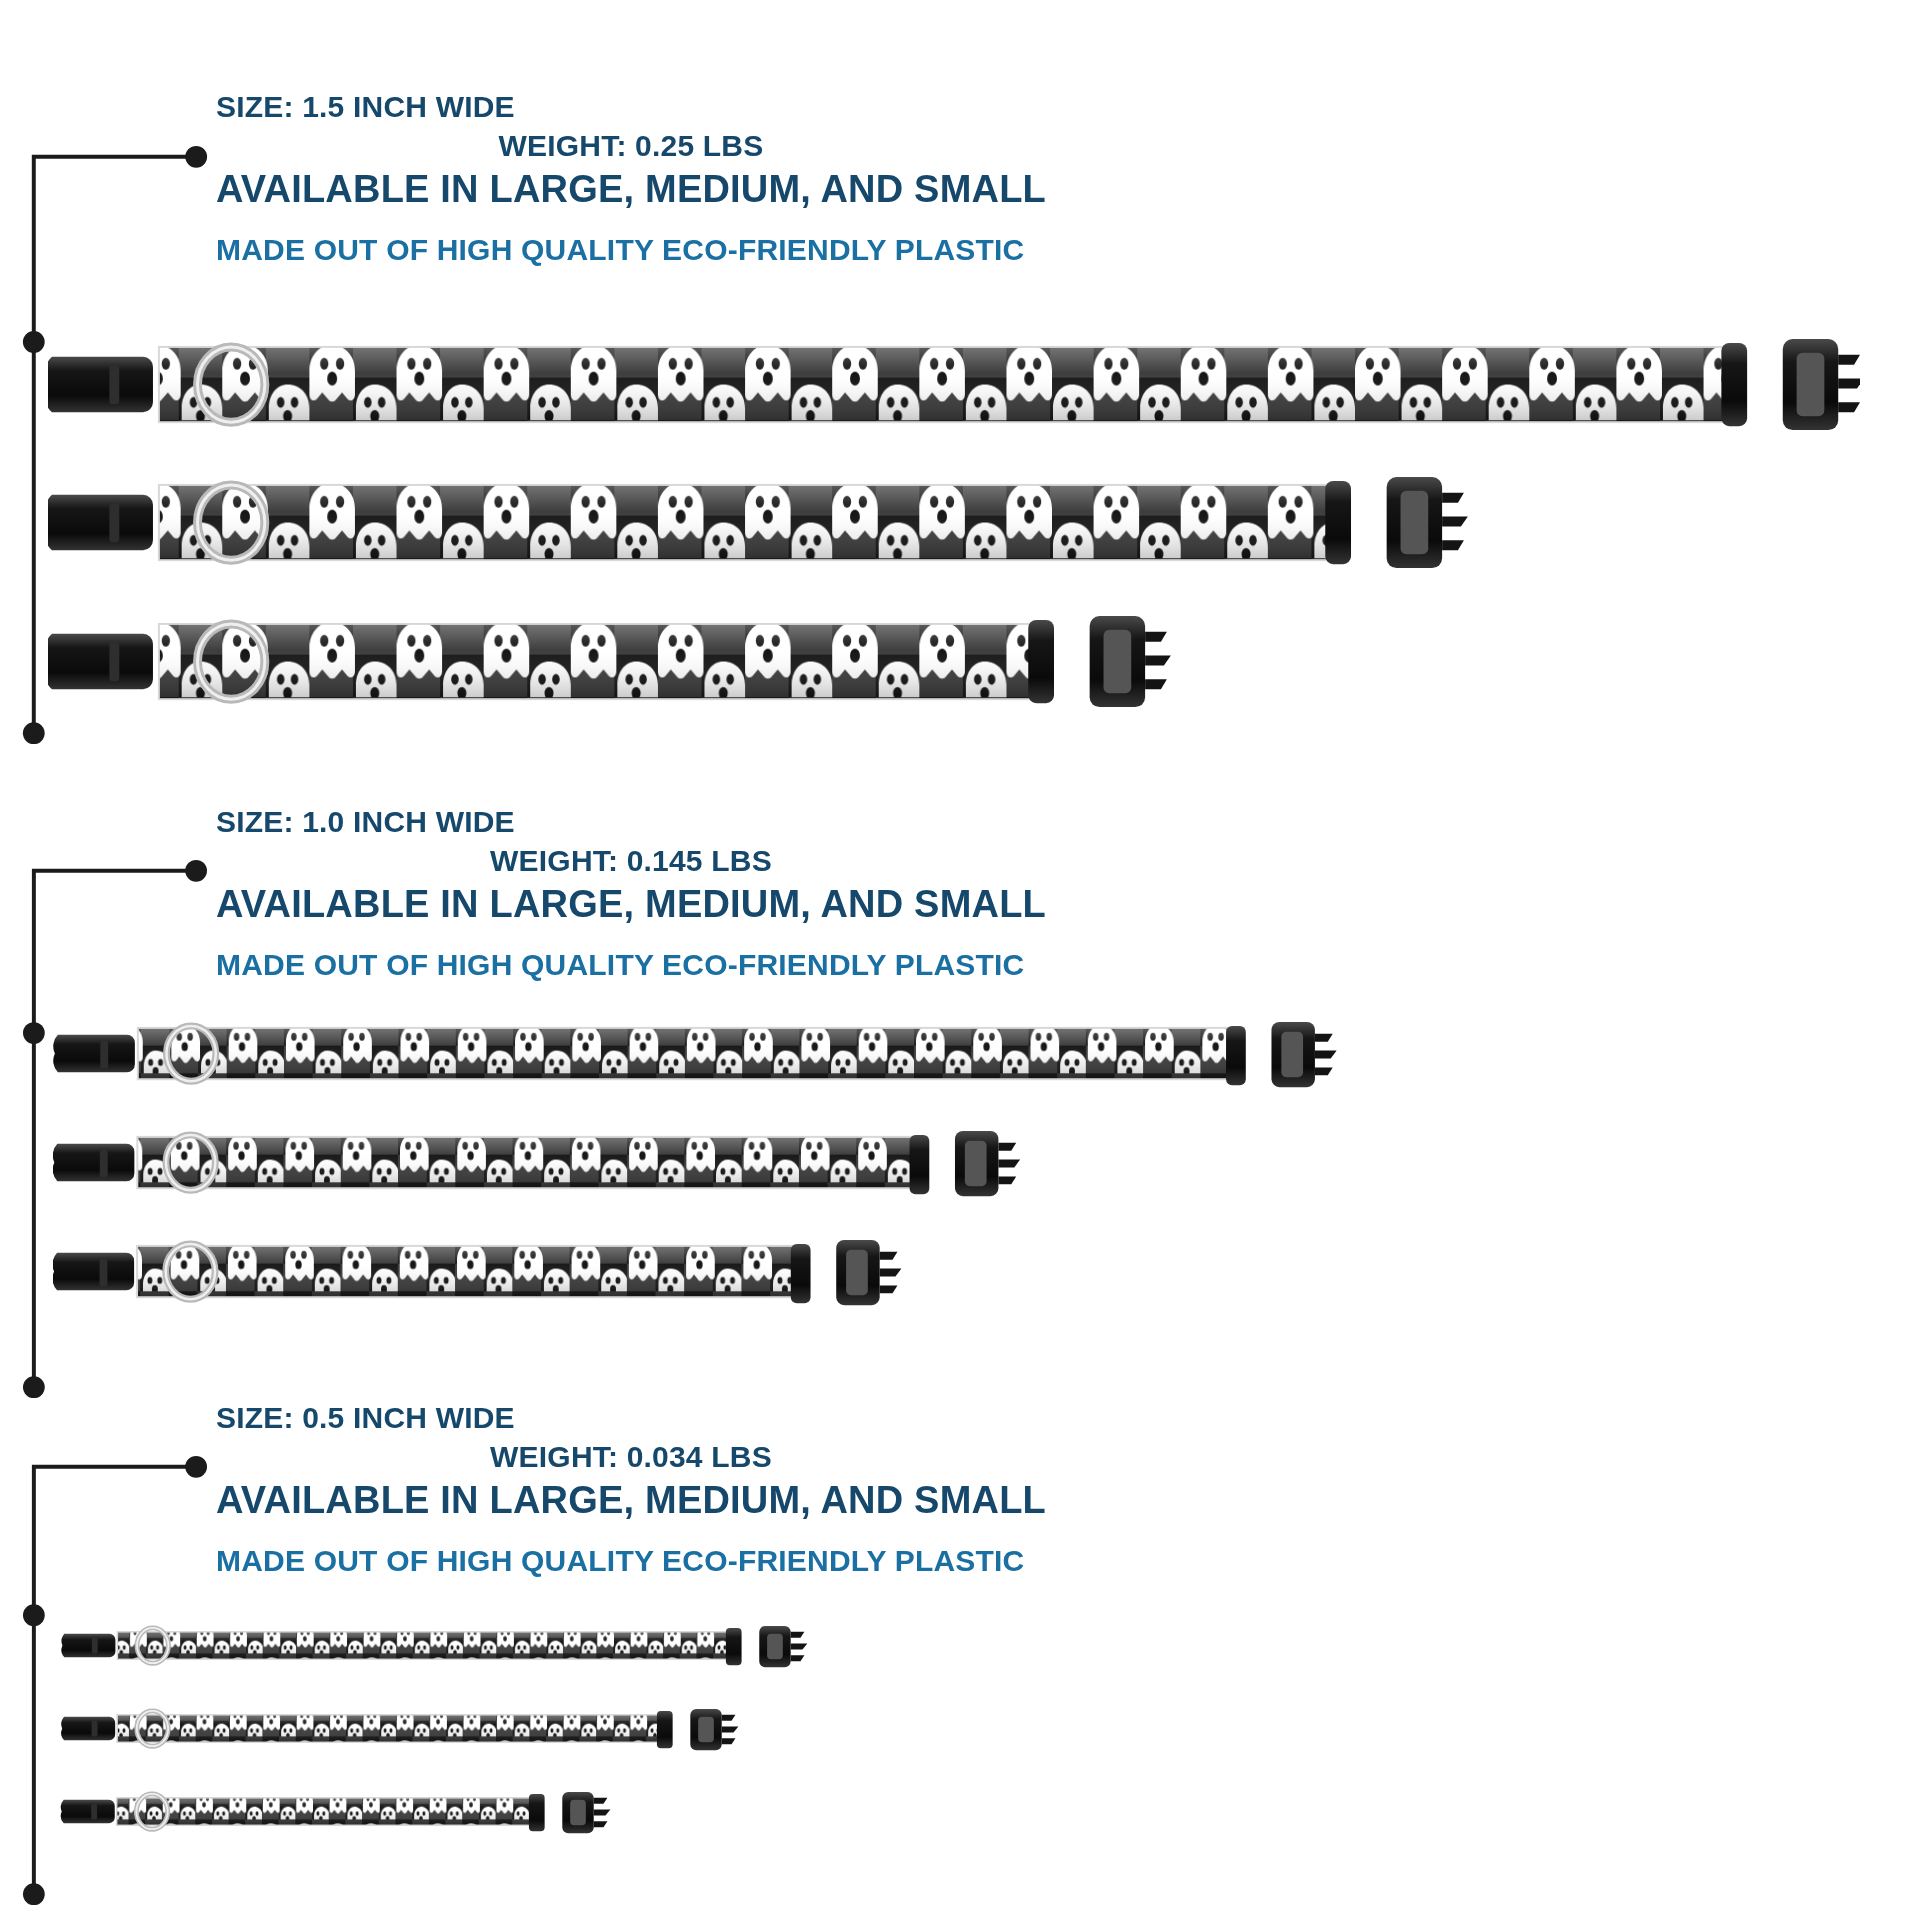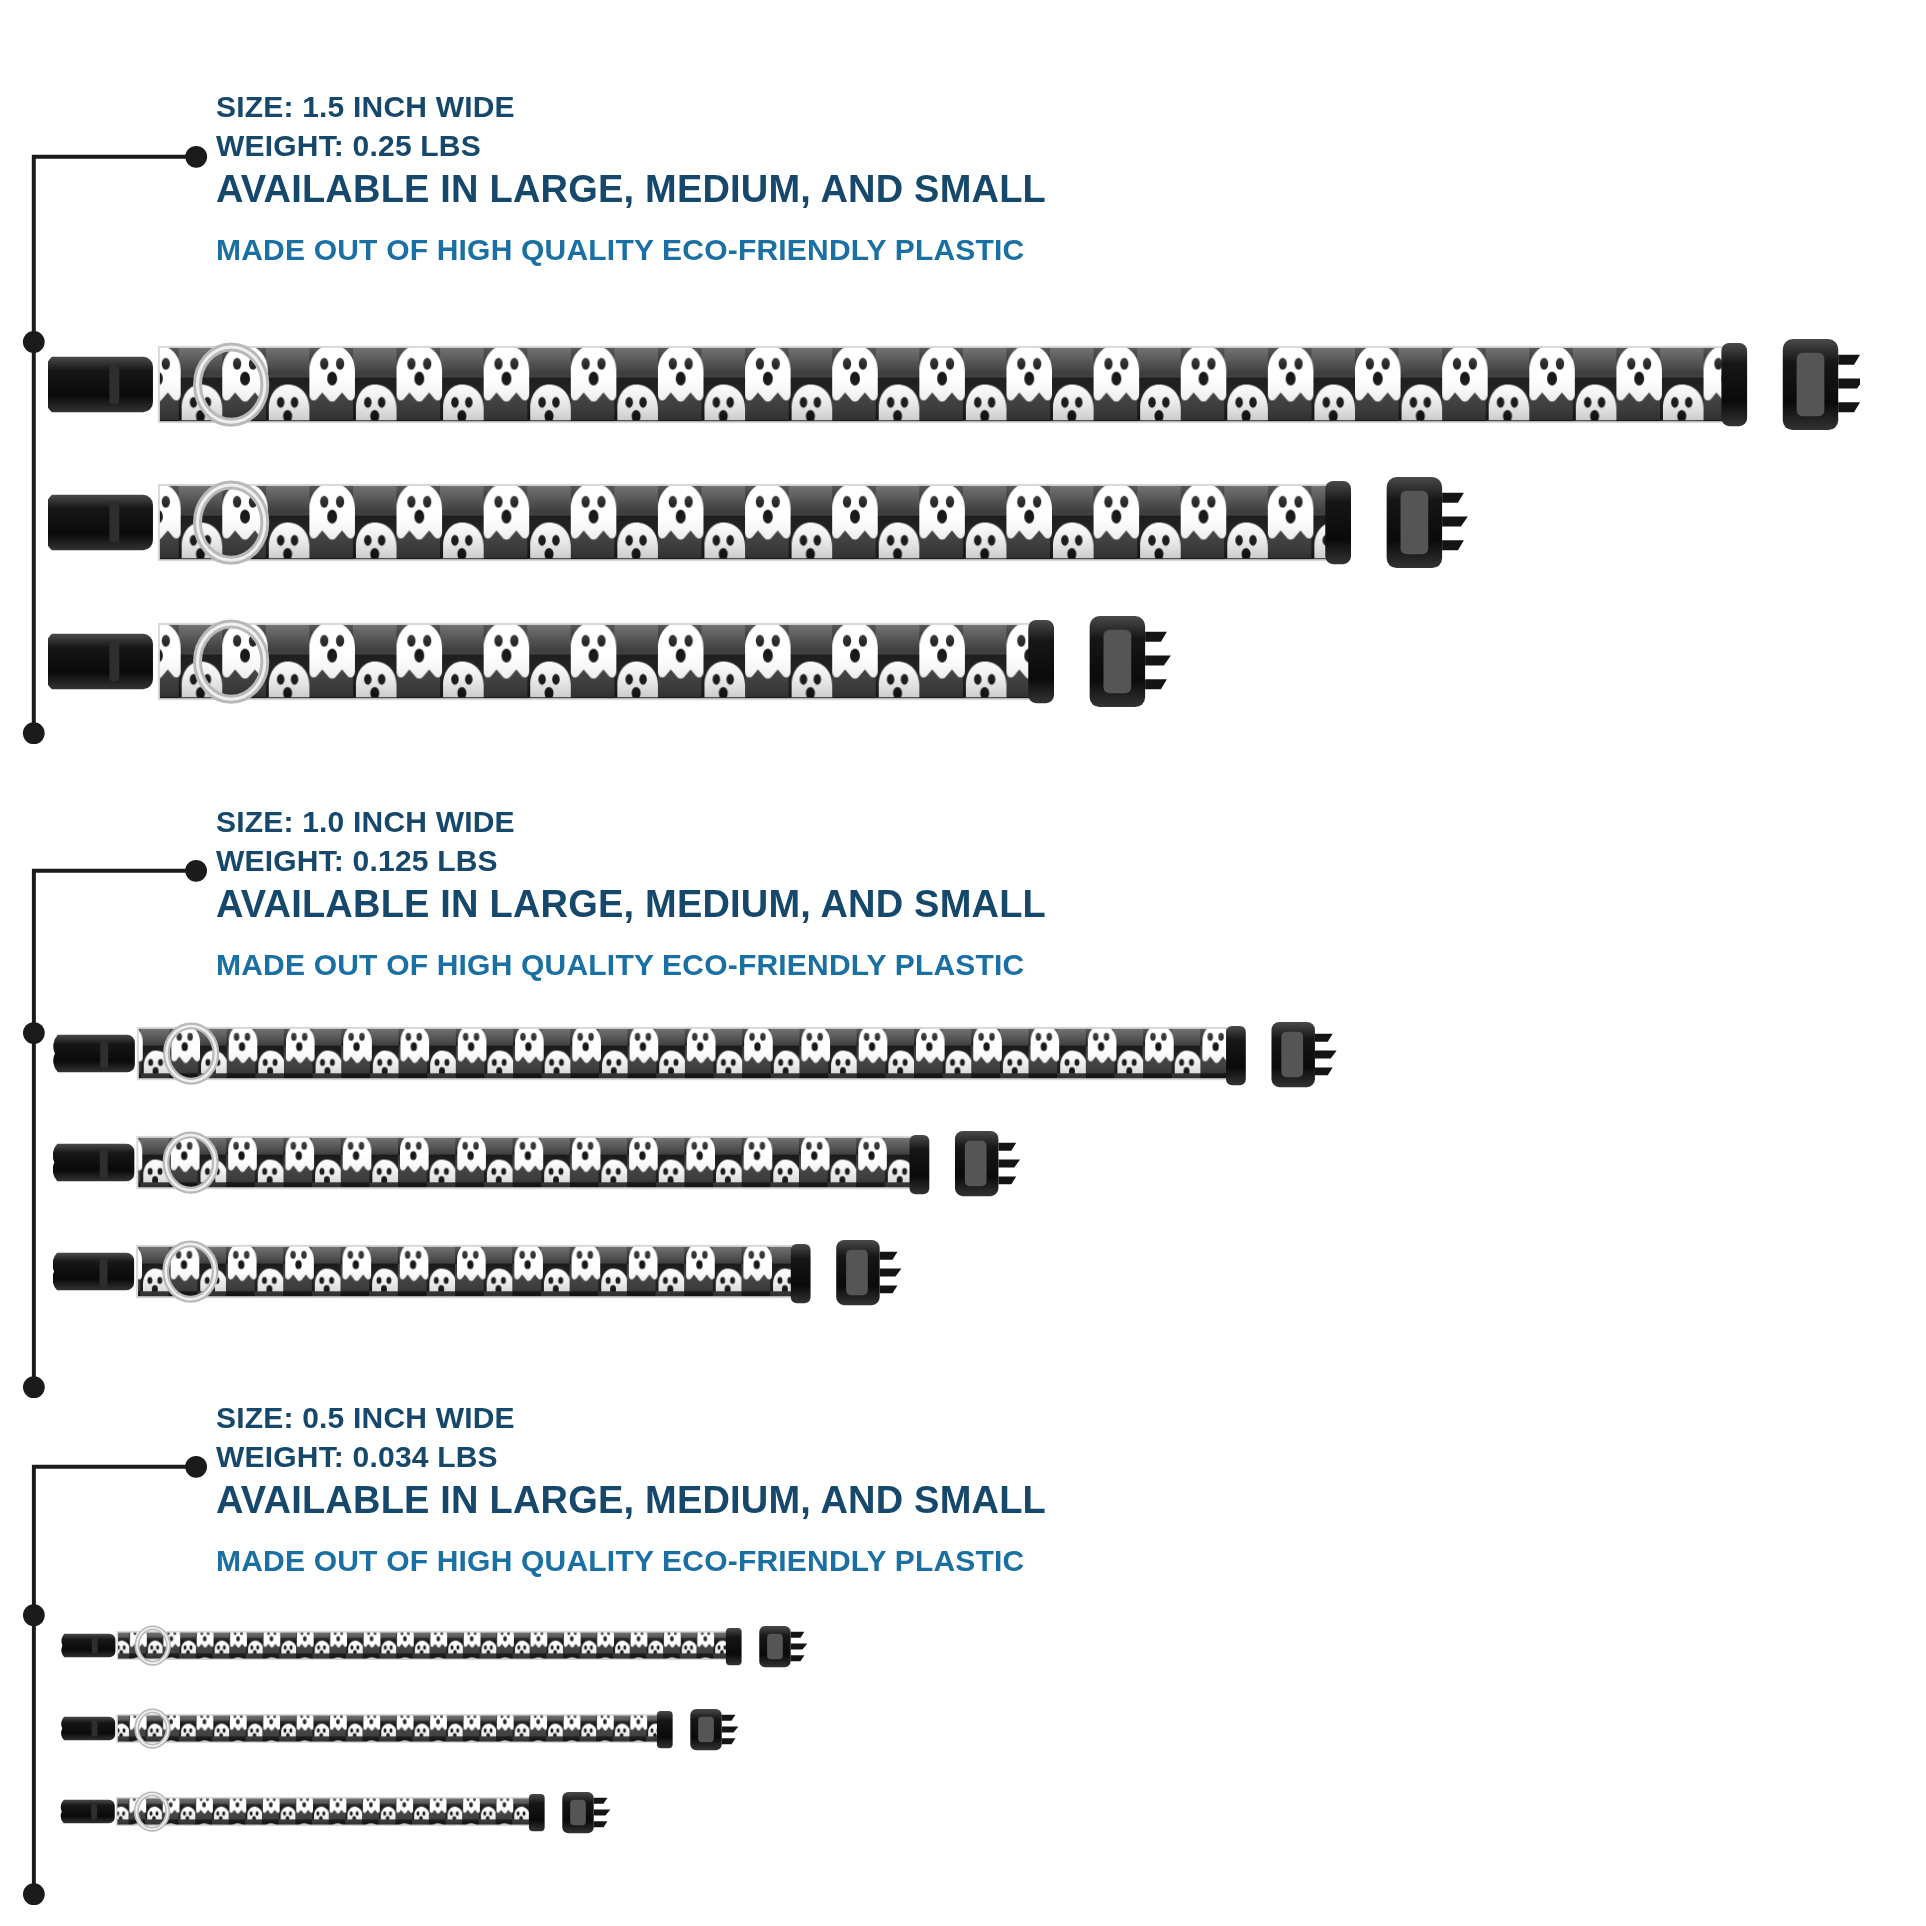--- a/index.html
+++ b/index.html
@@ -26,21 +26,21 @@
     position: absolute;
     color: #16486b;
     font-weight: bold;
     letter-spacing: 0.2px;
   }
   .spec-line {
     white-space: nowrap;
     line-height: 1.30;
   }
   .spec-line.l1 { font-size: 30px; color: #16486b; }
-  .spec-line.l2 { font-size: 30px; color: #16486b; }
+  .spec-line.l2 { font-size: 30px; color: #16486b; text-align: center; }
   .spec-line.l3 { font-size: 38px; color: #16486b; }
   .spec-line.l4 { font-size: 30px; color: #1a6fa3; margin-top: 16px; }
 
   
   .bracket {
     position: absolute;
     pointer-events: none;
   }
   .bracket svg { display: block; }
 
@@ -198,21 +198,21 @@
       <rect x="1052" y="4" width="56" height="92" rx="10" fill="url(#plasticGrad)"></rect>
       <rect x="1066" y="18" width="28" height="64" rx="6" fill="#555555"></rect>
       <path d="M1108 20 h22 l-6 10 h-16 z" fill="#141414"></path>
       <path d="M1108 44 h26 l-7 10 h-19 z" fill="#141414"></path>
       <path d="M1108 68 h22 l-6 10 h-16 z" fill="#141414"></path>
     </svg>
   </div>
 
   <div class="spec-block" style="left:216px; top:802px;">
     <div class="spec-line l1">SIZE: 1.0 INCH WIDE</div>
-    <div class="spec-line l2">WEIGHT: 0.125 LBS</div>
+    <div class="spec-line l2">WEIGHT: 0.145 LBS</div>
     <div class="spec-line l3">AVAILABLE IN LARGE, MEDIUM, AND SMALL</div>
     <div class="spec-line l4">MADE OUT OF HIGH QUALITY ECO-FRIENDLY PLASTIC</div>
   </div>
 
   <div class="bracket" style="left:10px; top:853px;">
     <svg width="208" height="554" viewBox="0 0 210 560">
       <polyline points="188,18 24,18 24,540" fill="none" stroke="#1b1b1b" stroke-width="4"></polyline>
       <circle cx="188" cy="18" r="11" fill="#1b1b1b"></circle>
       <circle cx="24" cy="182" r="11" fill="#1b1b1b"></circle>
       <circle cx="24" cy="540" r="11" fill="#1b1b1b"></circle>

